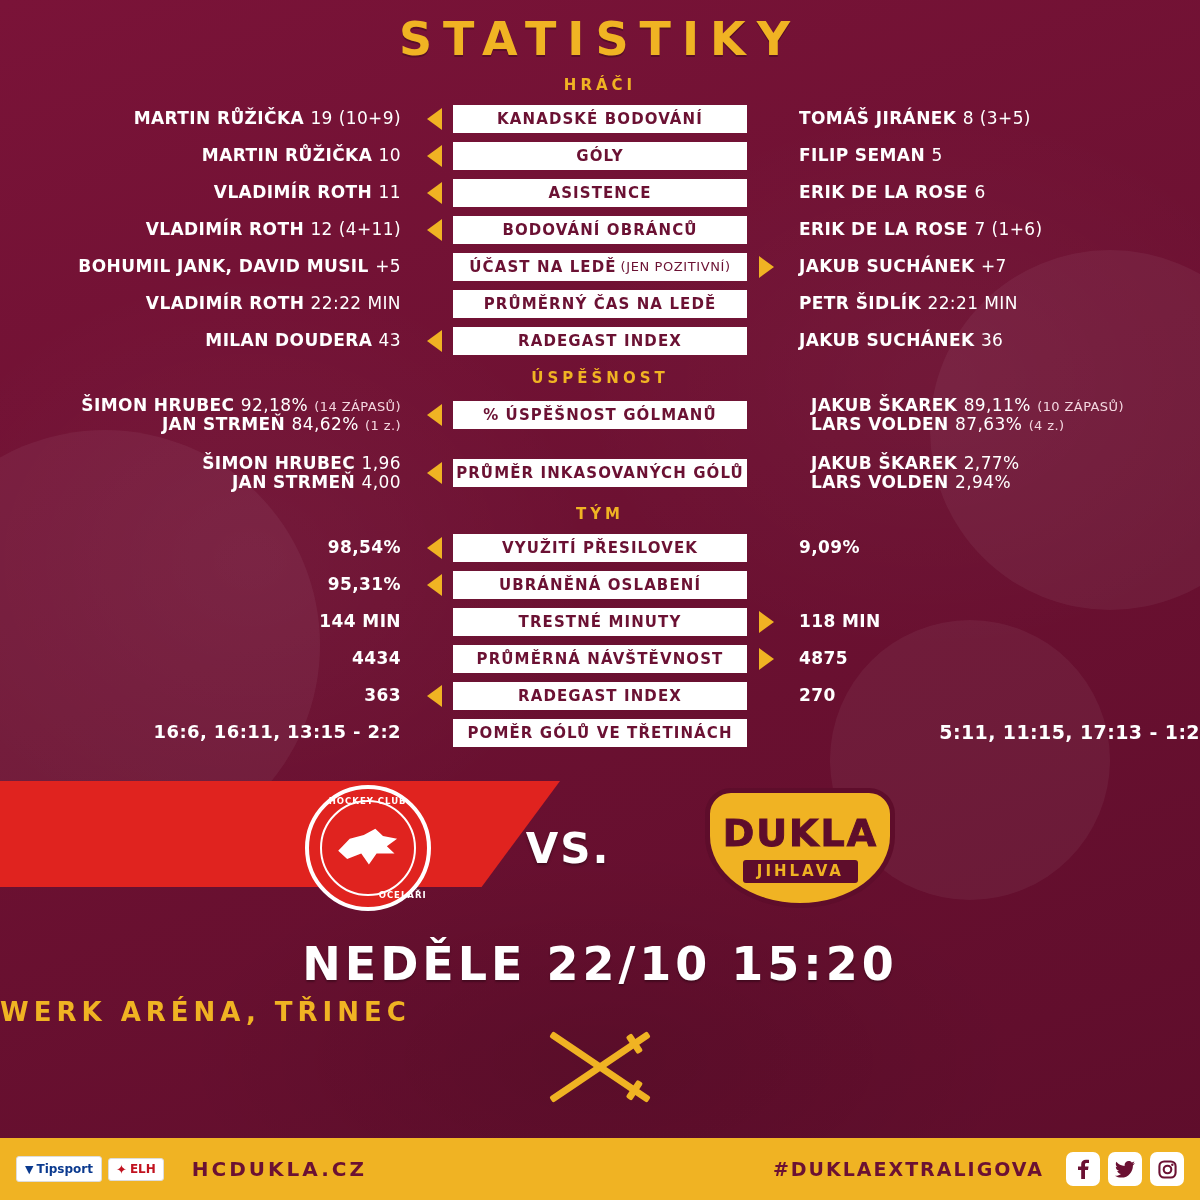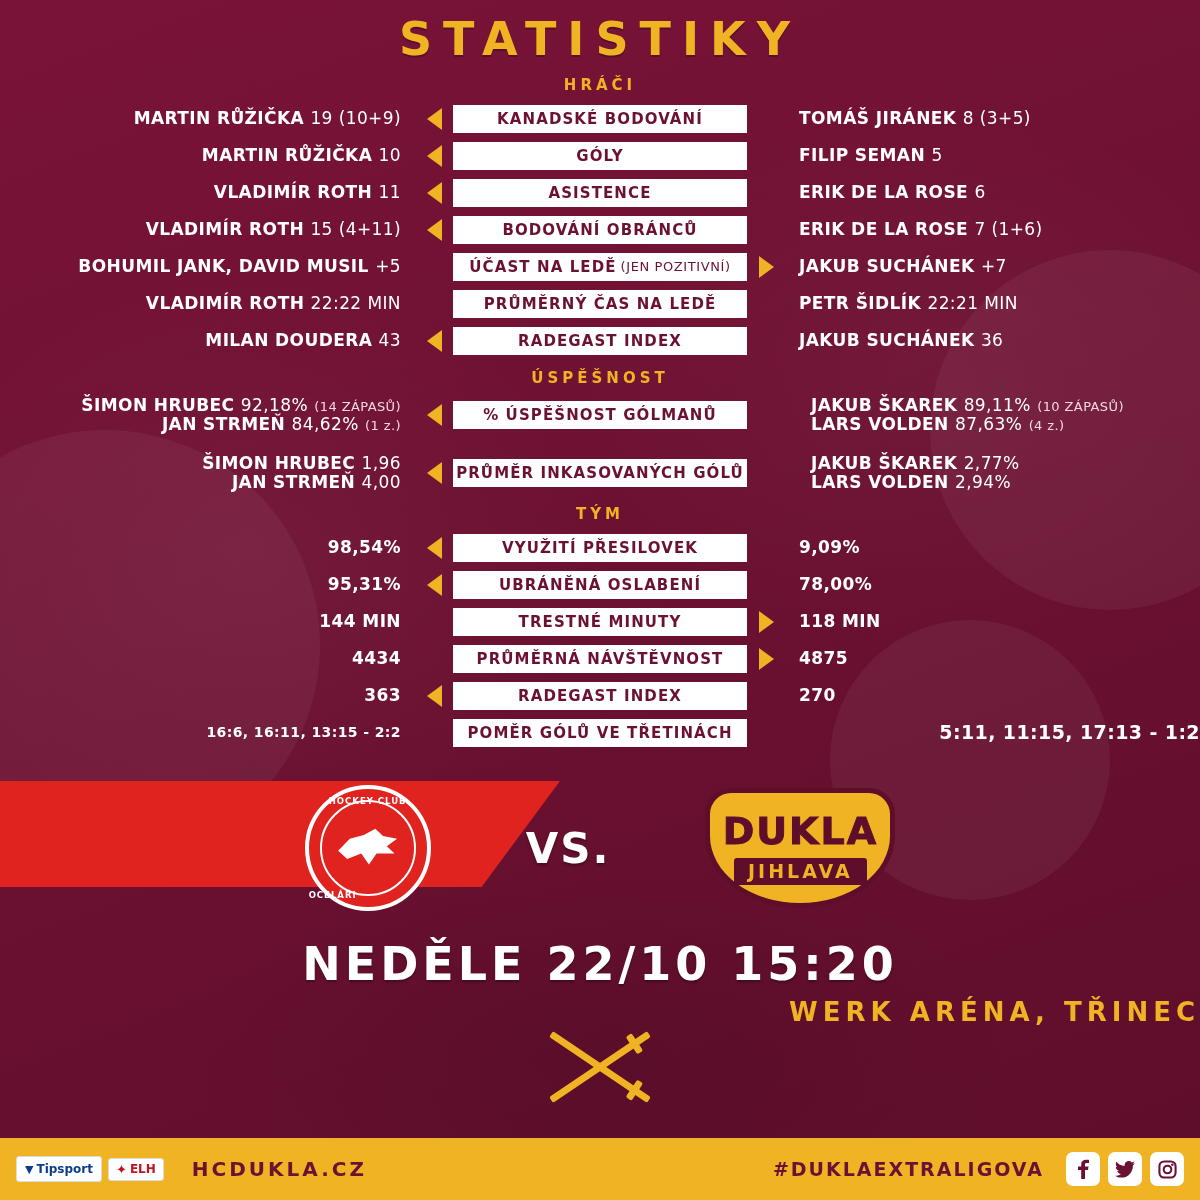--- a/index.html
+++ b/index.html
@@ -140,53 +140,53 @@
     clip-path: polygon(4% 56%, 22% 30%, 44% 22%, 62% 8%, 74% 24%, 96% 30%, 80% 46%, 92% 62%, 64% 62%, 52% 86%, 40% 62%, 18% 74%);
   }
   .logo-ocelari .ring-text {
     position: absolute; inset: 0;
     font-size: 8.5px; font-weight: bold; color: #fff; letter-spacing: 1px;
   }
   .logo-ocelari .rt-top {
     position: absolute; top: 7px; left: 0; right: 0; text-align: center;
   }
   .logo-ocelari .rt-bot {
-    position: absolute; bottom: 7px; left: 0; right: 0; text-align: left;
+    position: absolute; bottom: 7px; left: 0; right: 0; text-align: right;
   }
   
   .logo-dukla {
     width: 190px; height: 120px;
     background: #f0b323;
     border: 5px solid #5e0d2b;
     border-radius: 26px 26px 50% 50% / 26px 26px 60% 60%;
     display: flex; flex-direction: column; align-items: center; justify-content: center;
     position: relative;
   }
   .logo-dukla .dukla-word {
     color: #5e0d2b; font-size: 38px; font-weight: bold; letter-spacing: 2px; line-height: 1;
     -webkit-text-stroke: 1px #5e0d2b;
   }
   .logo-dukla .jihlava-bar {
     margin-top: 8px;
     background: #5e0d2b; color: #f0b323;
-    font-size: 19px; font-weight: bold; letter-spacing: 3px;
+    font-size: 15px; font-weight: bold; letter-spacing: 3px;
     padding: 2px 14px 3px 14px;
     border-radius: 3px;
   }
 
   
   .datetime {
     text-align: center;
     font-size: 46px; font-weight: bold; letter-spacing: 4px;
     margin-top: 14px;
     color: #fff;
     text-shadow: 0 2px 2px rgba(0,0,0,.3);
   }
   .venue {
-    text-align: right;
+    text-align: left;
     font-size: 26px; font-weight: bold; letter-spacing: 5px;
     color: #f0b323;
     margin-top: 6px;
   }
   .swords {
     margin: 16px auto 0 auto;
     width: 130px; height: 48px; position: relative;
   }
   .sword {
     position: absolute; left: 50%; top: 50%;
@@ -284,21 +284,21 @@
           <div class="arrow left"></div>
         </div>
       <div class="label">ASISTENCE</div>
       <div class="arrowcell">
           <div class="arrow none"></div>
         </div>
       <div class="side right"><span>ERIK DE LA ROSE</span> <span class="num">6</span></div>
     </div>
 
     <div class="row">
-      <div class="side left"><span>VLADIMÍR ROTH</span> <span class="num">15 (4+11)</span></div>
+      <div class="side left"><span>VLADIMÍR ROTH</span> <span class="num">12 (4+11)</span></div>
       <div class="arrowcell">
           <div class="arrow left"></div>
         </div>
       <div class="label">BODOVÁNÍ OBRÁNCŮ</div>
       <div class="arrowcell">
           <div class="arrow none"></div>
         </div>
       <div class="side right"><span>ERIK DE LA ROSE</span> <span class="num">7 (1+6)</span></div>
     </div>
 
@@ -399,21 +399,20 @@
 
     <div class="row">
       <div class="side left plain">95,31%</div>
       <div class="arrowcell">
           <div class="arrow left"></div>
         </div>
       <div class="label">UBRÁNĚNÁ OSLABENÍ</div>
       <div class="arrowcell">
           <div class="arrow none"></div>
         </div>
-      <div class="side right plain">78,00%</div>
     </div>
 
     <div class="row">
       <div class="side left plain">144 MIN</div>
       <div class="arrowcell">
           <div class="arrow none"></div>
         </div>
       <div class="label">TRESTNÉ MINUTY</div>
       <div class="arrowcell">
           <div class="arrow right"></div>
@@ -439,21 +438,21 @@
           <div class="arrow left"></div>
         </div>
       <div class="label">RADEGAST INDEX</div>
       <div class="arrowcell">
           <div class="arrow none"></div>
         </div>
       <div class="side right plain">270</div>
     </div>
 
     <div class="row">
-      <div class="side left plain" style="font-size:14px;">16:6, 16:11, 13:15 - 2:2</div>
+      <div class="side left plain" style="font-size:18px;">16:6, 16:11, 13:15 - 2:2</div>
       <div class="arrowcell">
           <div class="arrow none"></div>
         </div>
       <div class="label">POMĚR GÓLŮ VE TŘETINÁCH</div>
       <div class="arrowcell">
           <div class="arrow none"></div>
         </div>
       <div class="side right plain" style="font-size:19px;text-align:right;">5:11, 11:15, 17:13 - 1:2</div>
     </div>
   </div>

